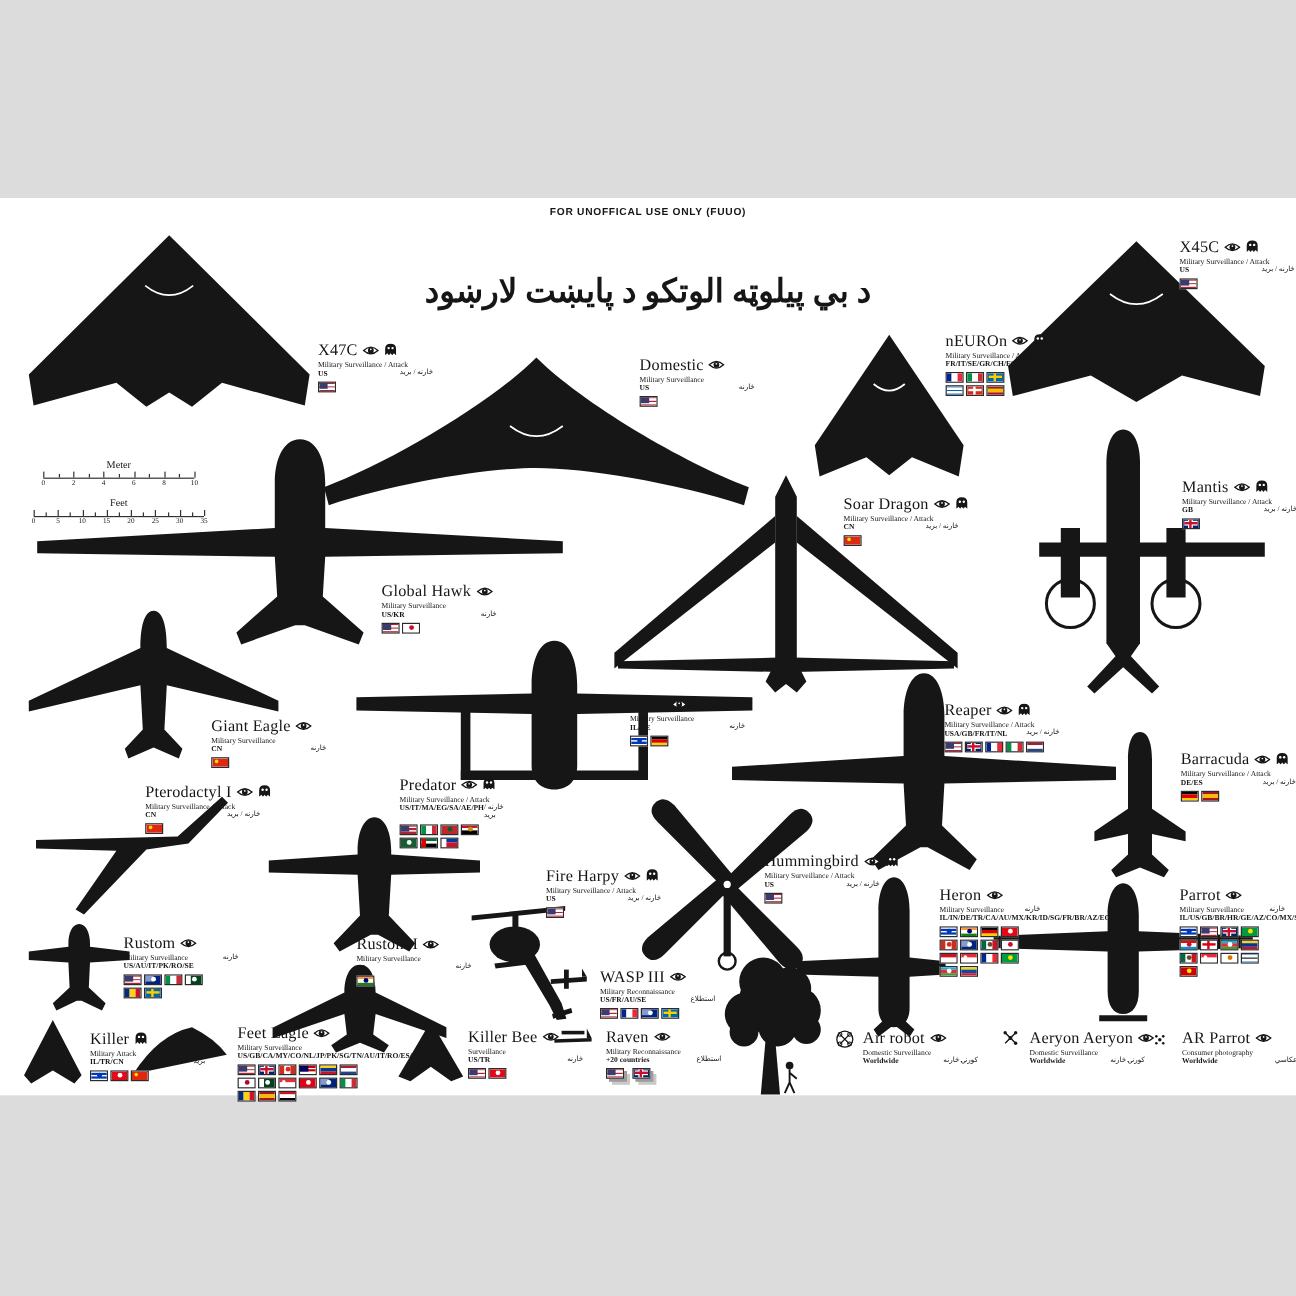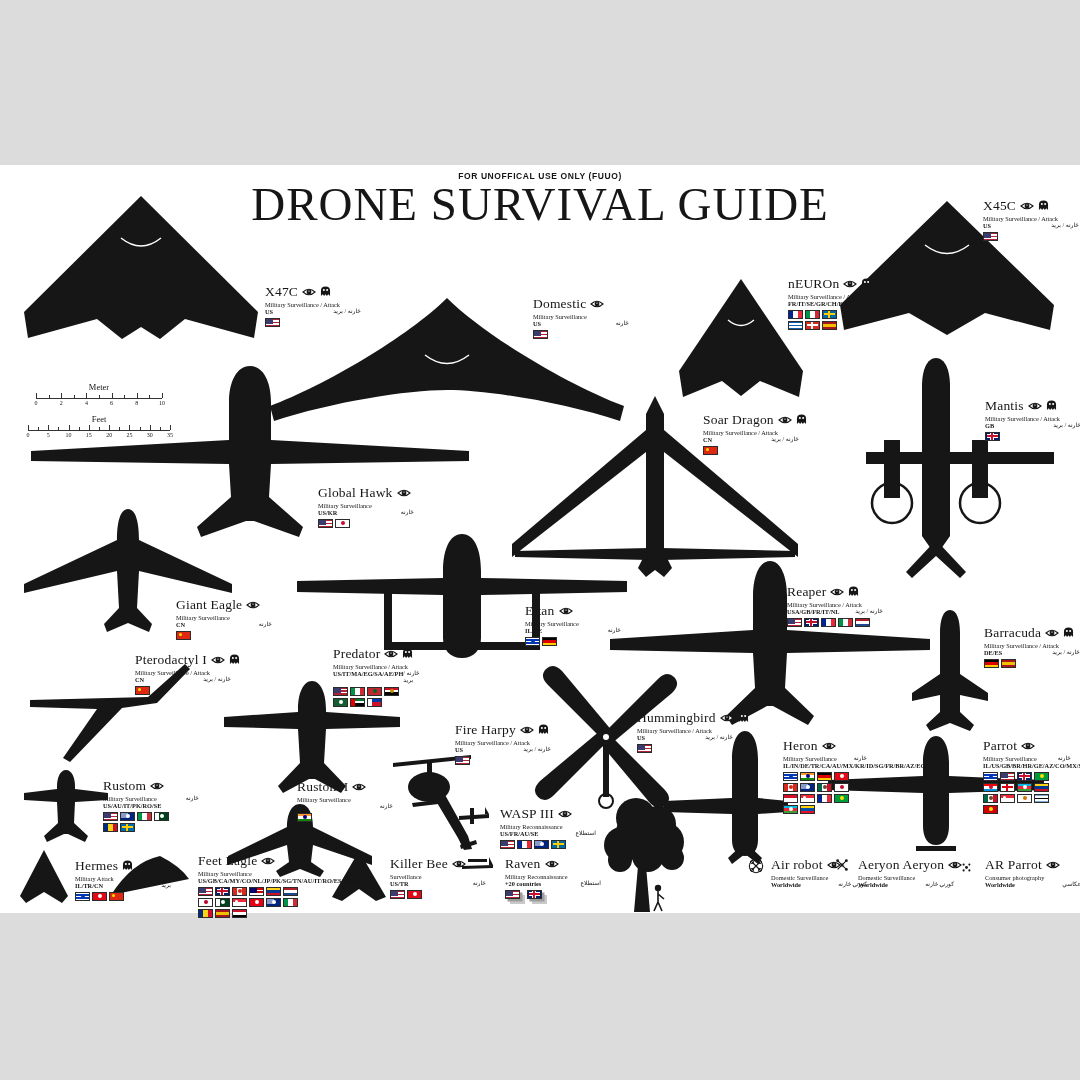--- a/index.html
+++ b/index.html
@@ -46,21 +46,21 @@
   .ruler .tick.major{top:11px;height:5px;}
   .ruler .tick.minor{top:13px;height:3px;}
   .ruler .tnum{position:absolute;top:18px;font-size:6px;transform:translateX(-50%);}
 </style>
 </head>
 <body>
 
 <div class="band" id="band-top"></div>
 <div id="poster">
   <div id="note">FOR UNOFFICAL USE ONLY (FUUO)</div>
-  <h1 id="title">DRONE SURVIVAL GUIDE</h1>
+  <div id="title-native">د بي پيلوټه الوتکو د پايښت لارښود</div>
 </div>
 <div class="band" id="band-bottom"></div>
 
 <svg id="sil" viewBox="0 0 1080 1080">
   <g fill="#161616" stroke="none">
     <path d="M141,196 L258,312 L254,338 L185,319 L160,339 L141,327 L122,339 L97,319 L28,338 L24,312 Z"></path>
     <path d="M947,201 L1054,305 L1050,330 L985,313 L947,335 L909,313 L844,330 L840,305 Z"></path>
     <path d="M741,279 L803,371 L799,397 L760,381 L741,396 L722,381 L683,397 L679,371 Z"></path>
     <path d="M447,298 C485,336 570,386 624,406 L620,421 C562,402 487,390 447,390 C407,390 332,402 274,421 L270,406 C324,386 409,336 447,298 Z"></path>
     <path d="M250,366 C264,366 271,383 271,402 L271,440 L469,451 L469,461 L271,464 L269,497 L303,527 L299,537 L254,521 L246,521 L201,537 L197,527 L231,497 L229,464 L31,461 L31,451 L229,440 L229,402 C229,383 236,366 250,366 Z"></path>
@@ -486,21 +486,21 @@
       </div>
       <div class="flags" style="width: 17px;">
         <span class="flag">
           <span class="flag-stripes h">
             <span style="background: rgb(222, 41, 16);"></span>
           </span>
           <span class="flag-dot tl" style="background: rgb(255, 222, 0);"></span>
         </span>
       </div>
     </div>
-    <div class="drone-label" style="left: 525px; top: 603px;">
+    <div class="drone-label" style="left: 525px; top: 579px;">
       <div class="name-row">
         <span>Eitan</span>
         <span><svg viewBox="0 0 14 8" width="14" height="8">
             <path d="M1,4 Q7,-1.5 13,4 Q7,9.5 1,4 Z" fill="#fff" stroke="#161616" stroke-width="1.1"></path>
             <circle cx="7" cy="4" r="2.4" fill="#161616"></circle>
             <circle cx="7" cy="3.1" r="0.7" fill="#fff"></circle>
           </svg></span>
       </div>
       <div class="cls">
         <span>Military Surveillance</span>
@@ -624,21 +624,21 @@
         </span>
         <span class="flag">
           <span class="flag-stripes h">
             <span style="background: rgb(170, 21, 27);"></span>
             <span style="background: rgb(241, 191, 0);"></span>
             <span style="background: rgb(170, 21, 27);"></span>
           </span>
         </span>
       </div>
     </div>
-    <div class="drone-label" style="left: 135px; top: 652px;">
+    <div class="drone-label" style="left: 121px; top: 652px;">
       <div class="name-row">
         <span>Pterodactyl I</span>
         <span><svg viewBox="0 0 14 8" width="14" height="8">
             <path d="M1,4 Q7,-1.5 13,4 Q7,9.5 1,4 Z" fill="#fff" stroke="#161616" stroke-width="1.1"></path>
             <circle cx="7" cy="4" r="2.4" fill="#161616"></circle>
             <circle cx="7" cy="3.1" r="0.7" fill="#fff"></circle>
           </svg></span>
         <span><svg viewBox="0 0 12 11" width="11" height="10">
             <path d="M1,11 L1,5 Q1,0.5 6,0.5 Q11,0.5 11,5 L11,11 L9,9.2 L7.5,11 L6,9.2 L4.5,11 L3,9.2 Z" fill="#161616"></path>
             <circle cx="4.2" cy="4.5" r="1.1" fill="#fff"></circle>
@@ -1181,21 +1181,21 @@
         <span class="flag">
           <span class="flag-stripes h">
             <span style="background: rgb(210, 0, 0);"></span>
           </span>
           <span class="flag-dot" style="background: rgb(255, 230, 0);"></span>
         </span>
       </div>
     </div>
     <div class="drone-label" style="left: 75px; top: 858px;">
       <div class="name-row">
-        <span>Hermes</span>
+        <span>Killer</span>
         <span><svg viewBox="0 0 12 11" width="11" height="10">
             <path d="M1,11 L1,5 Q1,0.5 6,0.5 Q11,0.5 11,5 L11,11 L9,9.2 L7.5,11 L6,9.2 L4.5,11 L3,9.2 Z" fill="#161616"></path>
             <circle cx="4.2" cy="4.5" r="1.1" fill="#fff"></circle>
             <circle cx="7.8" cy="4.5" r="1.1" fill="#fff"></circle>
           </svg></span>
       </div>
       <div class="cls">
         <span>Military Attack</span>
       </div>
       <div class="countries">
@@ -1423,21 +1423,21 @@
           <span class="flag-stripes h">
             <span style="background: rgb(1, 33, 105);"></span>
           </span>
           <span class="flag-cross-h outline" style="background: rgb(255, 255, 255);"></span>
           <span class="flag-cross-v outline" style="background: rgb(255, 255, 255);"></span>
           <span class="flag-cross-h" style="background: rgb(200, 16, 46);"></span>
           <span class="flag-cross-v" style="background: rgb(200, 16, 46);"></span>
         </span>
       </div>
     </div>
-    <div class="drone-label" style="left: 771px; top: 857px;">
+    <div class="drone-label" style="left: 719px; top: 857px;">
       <span class="left-icon"><svg viewBox="0 0 18 18" width="16" height="16">
           <circle cx="9" cy="9" r="7.5" fill="none" stroke="#161616" stroke-width="1.2"></circle>
           <path d="M4.5,4.5 L13.5,13.5 M13.5,4.5 L4.5,13.5" stroke="#161616" stroke-width="1.2"></path>
           <circle cx="4.5" cy="4.5" r="1.8" fill="none" stroke="#161616"></circle>
           <circle cx="13.5" cy="4.5" r="1.8" fill="none" stroke="#161616"></circle>
           <circle cx="4.5" cy="13.5" r="1.8" fill="none" stroke="#161616"></circle>
           <circle cx="13.5" cy="13.5" r="1.8" fill="none" stroke="#161616"></circle>
         </svg></span>
       <div class="name-row">
         <span>Air robot</span>

